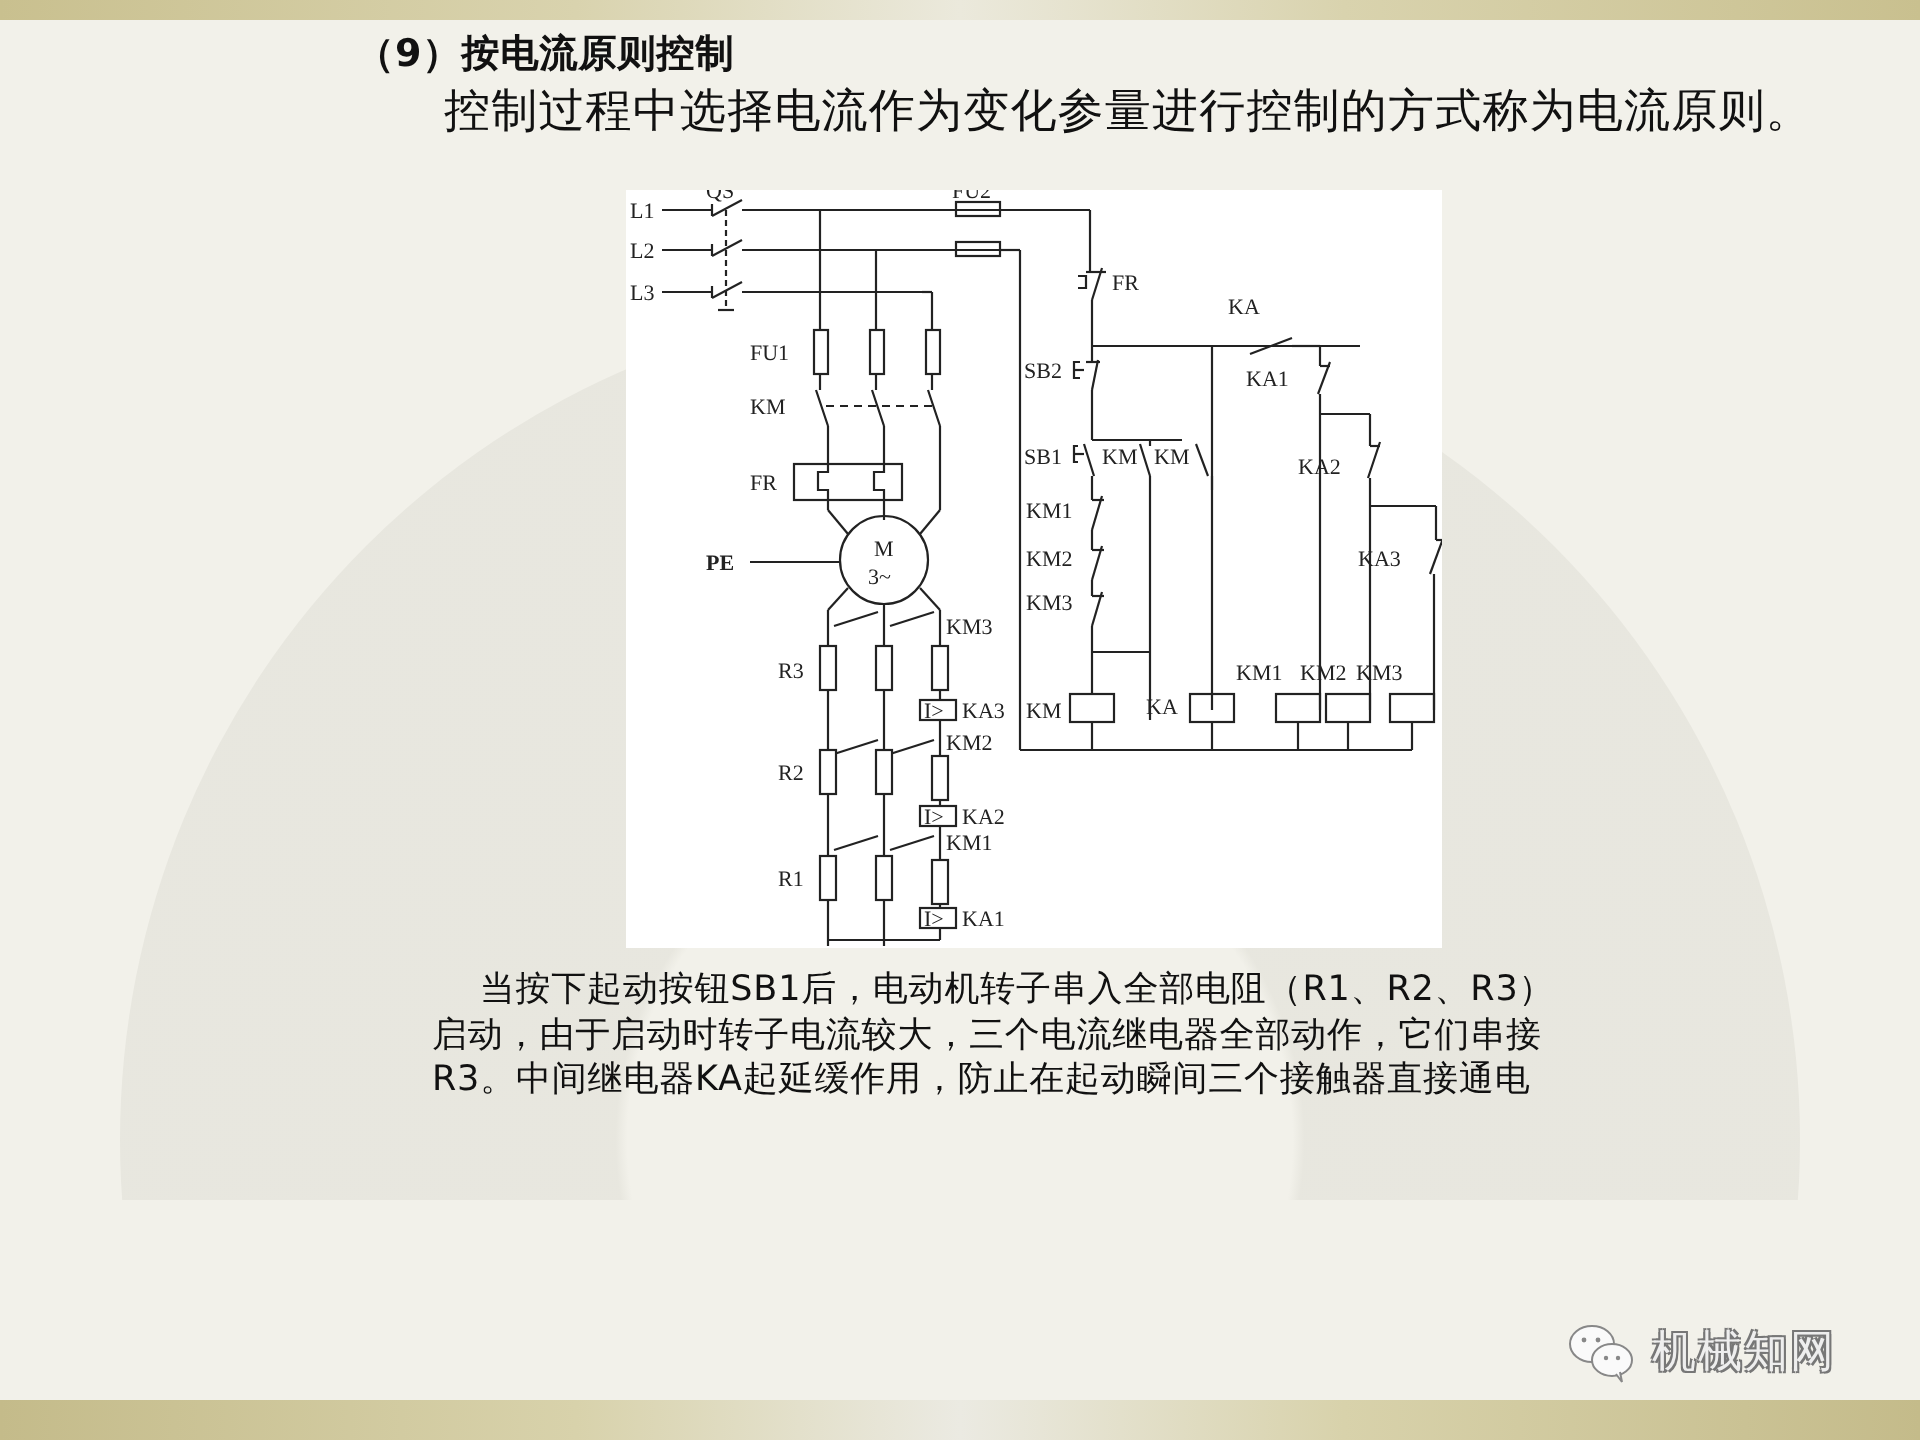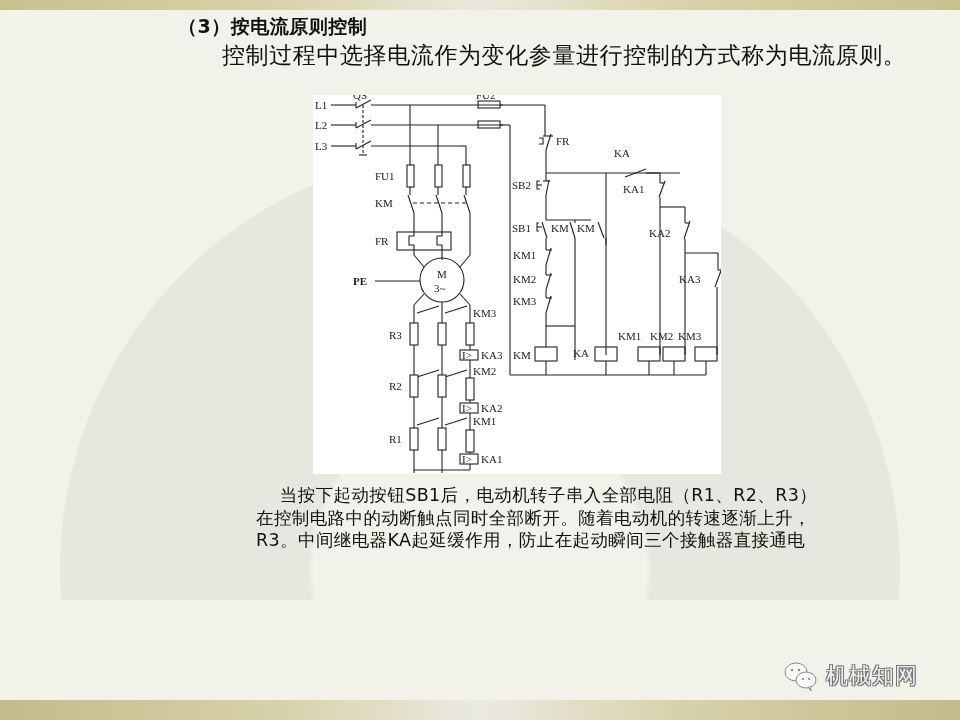--- a/index.html
+++ b/index.html
@@ -10,35 +10,35 @@
   .band-bottom{position:absolute;left:0;top:700px;width:960px;height:20px;
     background:linear-gradient(90deg,#c4bb8a 0%,#d8d2ab 30%,#ebeae2 50%,#d8d2ab 70%,#c4bb8a 100%);}
   .fan{position:absolute;left:60px;top:150px;width:840px;height:840px;border-radius:50%;
     background:radial-gradient(circle at 50% 50%,#f2f1ea 0 28%,#e6e5dd 29% 100%);opacity:.85;}
   .fan-mask{position:absolute;left:0;top:600px;width:960px;height:120px;background:#f2f1ea;}
   .heading{position:absolute;left:178px;top:14px;font-size:19px;font-weight:bold;letter-spacing:0.5px;}
   .subtitle{position:absolute;left:222px;top:40px;font-size:23px;letter-spacing:0.6px;}
   .diagram{position:absolute;left:313px;top:95px;width:408px;height:379px;background:#fff;}
   .diagram svg{width:408px;height:379px;display:block;}
   .diagram text{font-family:"Liberation Serif","DejaVu Serif",serif;font-size:11px;fill:#222;}
-  .body-text{position:absolute;left:216px;top:484px;width:680px;font-size:17.5px;line-height:22.5px;letter-spacing:0.4px;margin-left:40px;}
+  .body-text{position:absolute;left:216px;top:484px;width:680px;font-size:17.5px;line-height:22.5px;letter-spacing:0.4px;}
   .body-text p{margin:0;white-space:pre;}
   .watermark{position:absolute;left:782px;top:660px;display:flex;align-items:center;gap:6px;}
   .watermark .brand{font-size:22px;color:#eee;letter-spacing:1px;
     text-shadow:-1px -1px 0 #777,1px -1px 0 #777,-1px 1px 0 #777,1px 1px 0 #777;}
 </style>
 </head>
 <body>
 
 <div class="fan"></div>
 <div class="fan-mask"></div>
 <div class="band-top"></div>
 <div class="band-bottom"></div>
 
-<div class="heading">（3）按电流原则控制</div>
+<div class="heading">（9）按电流原则控制</div>
 <div class="subtitle">控制过程中选择电流作为变化参量进行控制的方式称为电流原则。</div>
 
 <div class="diagram">
 <svg viewBox="0 0 408 379" xmlns="http://www.w3.org/2000/svg" stroke="#222" stroke-width="1.1" fill="none">
 
   <text x="2" y="14" stroke="none">L1</text>
   <text x="2" y="34" stroke="none">L2</text>
   <text x="2" y="55" stroke="none">L3</text>
   <text x="40" y="4" stroke="none">QS</text>
   <line x1="18" y1="10" x2="43" y2="10"></line>
@@ -239,21 +239,21 @@
       <line x1="293" y1="266" x2="293" y2="280"></line>
   <line x1="336" y1="266" x2="336" y2="280"></line>
       <line x1="361" y1="266" x2="361" y2="280"></line>
       <line x1="393" y1="266" x2="393" y2="280"></line>
   <line x1="197" y1="280" x2="393" y2="280"></line>
 </svg>
 </div>
 
 <div class="body-text">
   <p>    当按下起动按钮SB1后，电动机转子串入全部电阻（R1、R2、R3）</p>
-  <p>在控制电路中的动断触点同时全部断开。随着电动机的转速逐渐上升，</p>
+  <p>启动，由于启动时转子电流较大，三个电流继电器全部动作，它们串接</p>
   <p>R3。中间继电器KA起延缓作用，防止在起动瞬间三个接触器直接通电</p>
 </div>
 
 <div class="watermark">
   <svg width="38" height="32" viewBox="0 0 38 32">
     <ellipse cx="14" cy="12" rx="11" ry="9" fill="#fafafa" stroke="#888" stroke-width="1"></ellipse>
     <circle cx="10" cy="10" r="1.2" fill="#888"></circle>
       <circle cx="17" cy="10" r="1.2" fill="#888"></circle>
     <ellipse cx="24" cy="20" rx="10" ry="8" fill="#fafafa" stroke="#888" stroke-width="1"></ellipse>
     <circle cx="21" cy="19" r="1.1" fill="#888"></circle>

